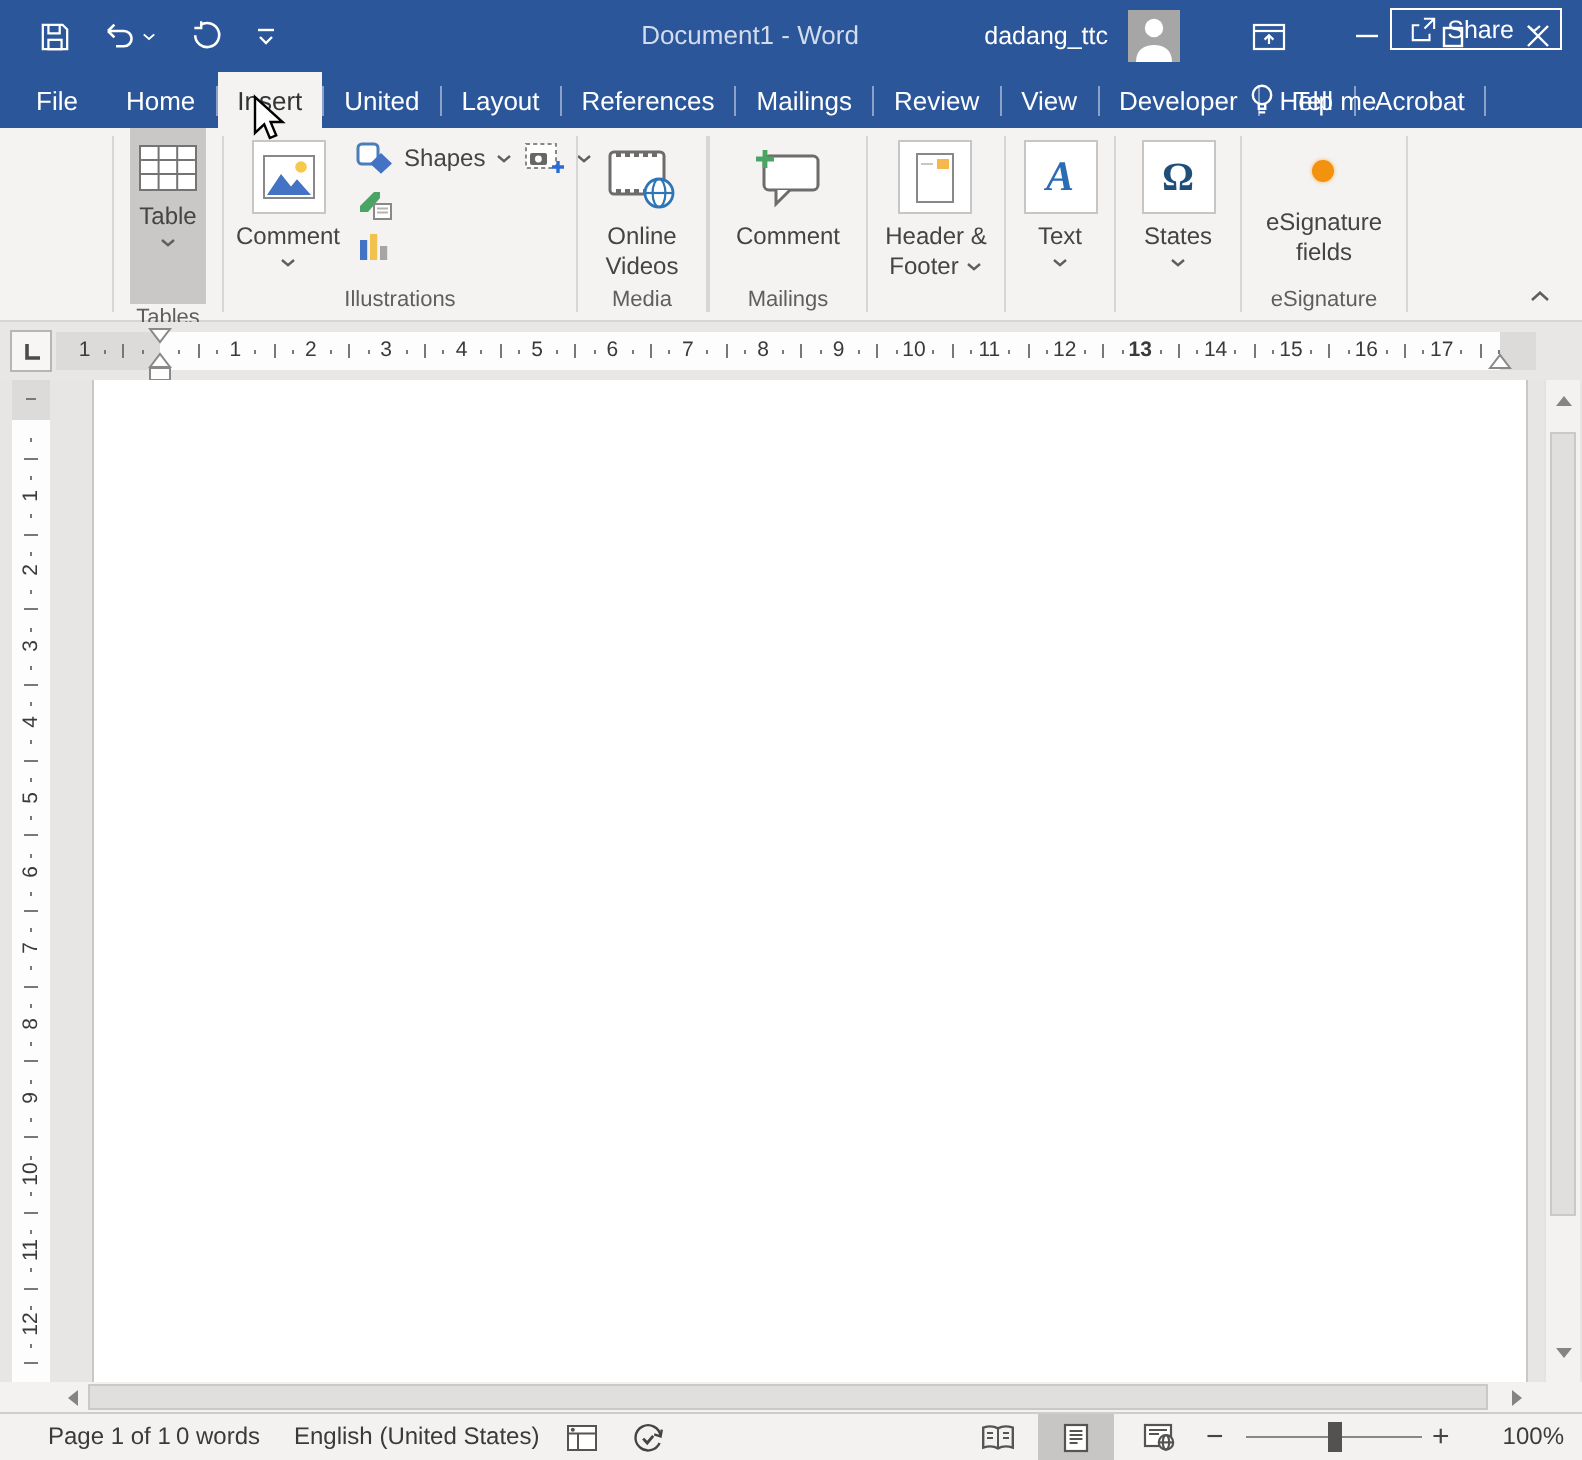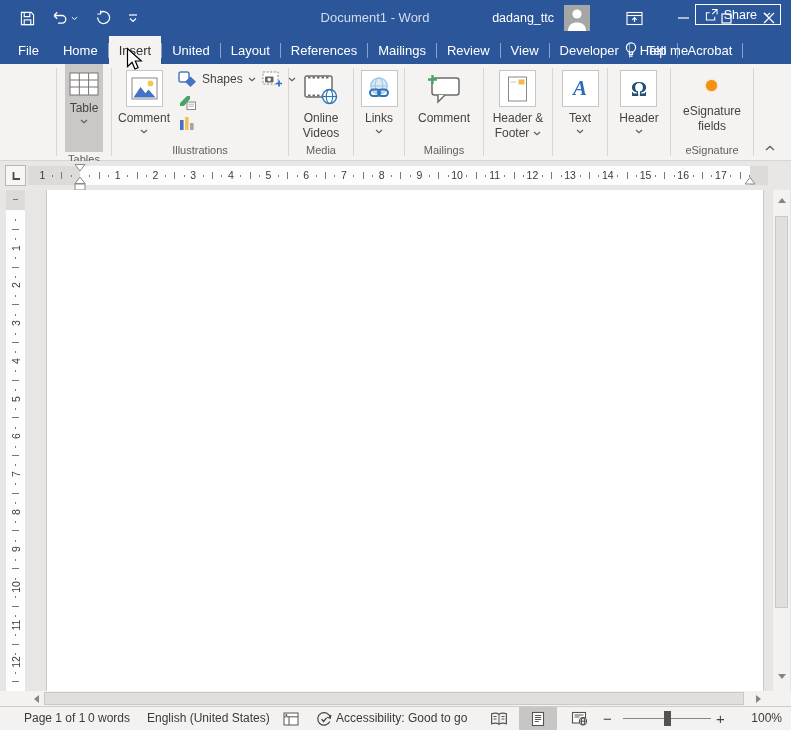--- a/index.html
+++ b/index.html
@@ -292,40 +292,20 @@
               </svg>
           </div>
           <div class="bb-label">Online</div>
           <div class="bb-label" style="margin-top:0;">Videos</div>
         </div>
       </div>
       <div class="rlabel">Media</div>
     </div>
     <div class="rsep"></div>
 
-    <div class="rgroup" style="width:50px;">
-      <div class="rbody">
-        <div class="bigbtn">
-          <div class="iconframe">
-            <svg width="26" height="25" viewBox="0 0 26 25">
-                <circle cx="13" cy="10" r="8.2" fill="#dce9f7" stroke="#9cc3e5" stroke-width="1.2"></circle>
-                <ellipse cx="13" cy="10" rx="3.8" ry="8.2" fill="none" stroke="#9cc3e5"></ellipse>
-                <path d="M4.8 10h16.4" stroke="#9cc3e5"></path>
-                <rect x="4" y="13.5" width="10" height="6.5" rx="3.2" fill="none" stroke="#2e75b6" stroke-width="2"></rect>
-                <rect x="12" y="13.5" width="10" height="6.5" rx="3.2" fill="none" stroke="#2e75b6" stroke-width="2"></rect>
-              </svg>
-          </div>
-          <div class="bb-label">Links</div>
-          <div class="chevline"><svg width="8" height="5" viewBox="0 0 8 5">
-                <path d="M1 1l3 2.6L7 1" fill="none" stroke="#605e5c" stroke-width="1.2"></path>
-              </svg></div>
-        </div>
-      </div>
-      <div class="rlabel"></div>
-    </div>
     <div class="rsep"></div>
 
     <div class="rgroup" style="width:78px;">
       <div class="rbody">
         <div class="bigbtn">
           <div class="noframe" style="width:40px;">
             <svg width="34" height="30" viewBox="0 0 34 30">
                 <rect x="5" y="4" width="27" height="17" rx="2.5" fill="#fff" stroke="#6e6c6a" stroke-width="1.5"></rect>
                 <path d="M11 21v7l7-7" fill="#fff" stroke="#6e6c6a" stroke-width="1.5"></path>
                 <path d="M5.5 1v9M1 5.5h9" stroke="#4aa564" stroke-width="2.4"></path>
@@ -376,21 +356,21 @@
       <div class="rlabel"></div>
     </div>
     <div class="rsep"></div>
 
     <div class="rgroup" style="width:62px;">
       <div class="rbody">
         <div class="bigbtn">
           <div class="iconframe">
             <span style="font-family:'Liberation Serif',serif;font-weight:bold;color:#1f4e79;font-size:20px;line-height:1;">Ω</span>
           </div>
-          <div class="bb-label">Header</div>
+          <div class="bb-label">States</div>
           <div class="chevline"><svg width="8" height="5" viewBox="0 0 8 5">
                 <path d="M1 1l3 2.6L7 1" fill="none" stroke="#605e5c" stroke-width="1.2"></path>
               </svg></div>
         </div>
       </div>
       <div class="rlabel"></div>
     </div>
     <div class="rsep"></div>
 
     <div class="rgroup" style="width:82px;">
@@ -472,21 +452,21 @@
         <span class="htick" style="left: 447.85px;"></span>
         <span class="hdot" style="left: 457.275px;"></span>
         <span class="hnum" style="left: 466.7px;">11</span>
         <span class="hdot" style="left: 476.125px;"></span>
         <span class="htick" style="left: 485.55px;"></span>
         <span class="hdot" style="left: 494.975px;"></span>
         <span class="hnum" style="left: 504.4px;">12</span>
         <span class="hdot" style="left: 513.825px;"></span>
         <span class="htick" style="left: 523.25px;"></span>
         <span class="hdot" style="left: 532.675px;"></span>
-        <span class="hnum" style="left: 542.1px;">13</span>
+        <span class="hnum" style="left: 542.1px; font-weight: bold;">13</span>
         <span class="hdot" style="left: 551.525px;"></span>
         <span class="htick" style="left: 560.95px;"></span>
         <span class="hdot" style="left: 570.375px;"></span>
         <span class="hnum" style="left: 579.8px;">14</span>
         <span class="hdot" style="left: 589.225px;"></span>
         <span class="htick" style="left: 598.65px;"></span>
         <span class="hdot" style="left: 608.075px;"></span>
         <span class="hnum" style="left: 617.5px;">15</span>
         <span class="hdot" style="left: 626.925px;"></span>
         <span class="htick" style="left: 636.35px;"></span>
@@ -599,21 +579,20 @@
           <circle cx="3.4" cy="2.9" r="1" fill="#565452"></circle>
         </svg>
     </div>
     <div class="stitem" style="left:316px;top:4px;">
       <svg width="16" height="16" viewBox="0 0 16 16" fill="none" stroke="#444" stroke-width="1.2">
           <path d="M13.8 10.5A6.3 6.3 0 1 1 14.3 7"></path>
           <path d="M14.9 3.8l-.6 3.4-3.2-1"></path>
           <path d="M5.6 8.3l2 2.2 3-3.6" stroke-width="1.4"></path>
         </svg>
     </div>
-    <div class="stitem" style="left:336px;">Accessibility: Good to go</div>
 
     <div class="viewbtn" style="left:481px;">
       <svg width="18" height="14" viewBox="0 0 18 14" fill="none" stroke="#565452" stroke-width="1.2">
           <path d="M9 2.2C7 1 4 1 1.6 1.8v10C4 11 7 11 9 12.2 11 11 14 11 16.4 11.8v-10C14 1 11 1 9 2.2z"></path>
           <path d="M9 2.2v10M3.5 4.5h3M3.5 7h3M11.5 4.5h3M11.5 7h3" stroke-width="1"></path>
         </svg>
     </div>
     <div class="viewbtn active" style="left:519px;width:38px;">
       <svg width="14" height="16" viewBox="0 0 14 16" fill="none" stroke="#565452" stroke-width="1.1">
           <rect x="1.5" y="1.5" width="11" height="13" fill="#fff"></rect>

